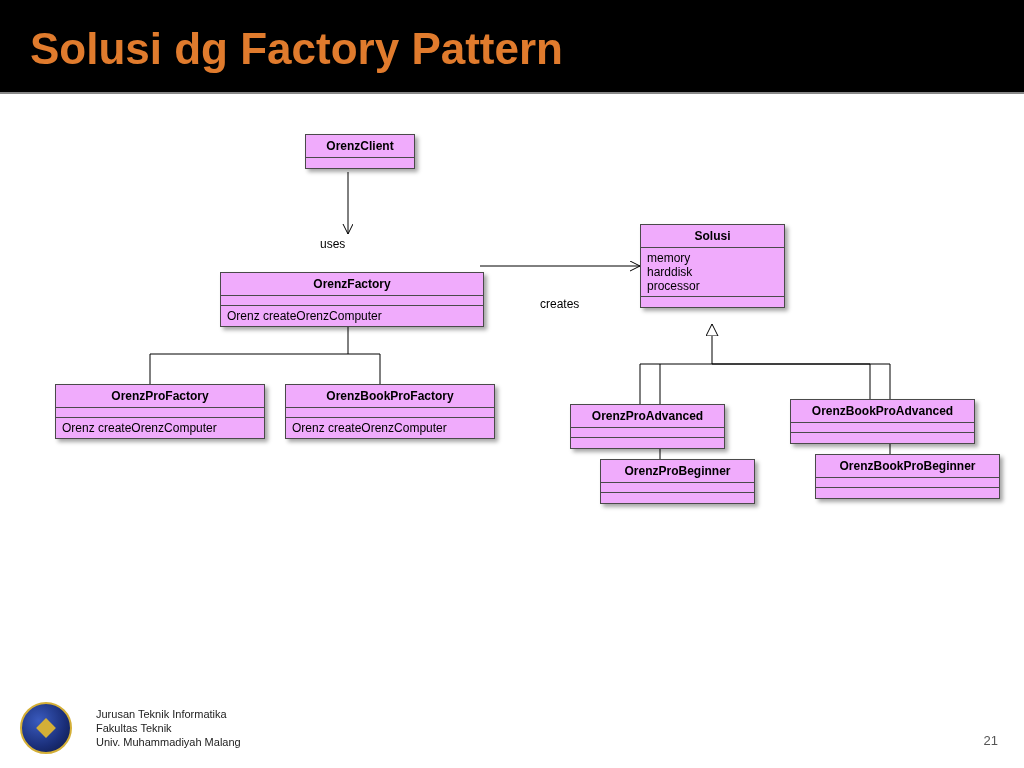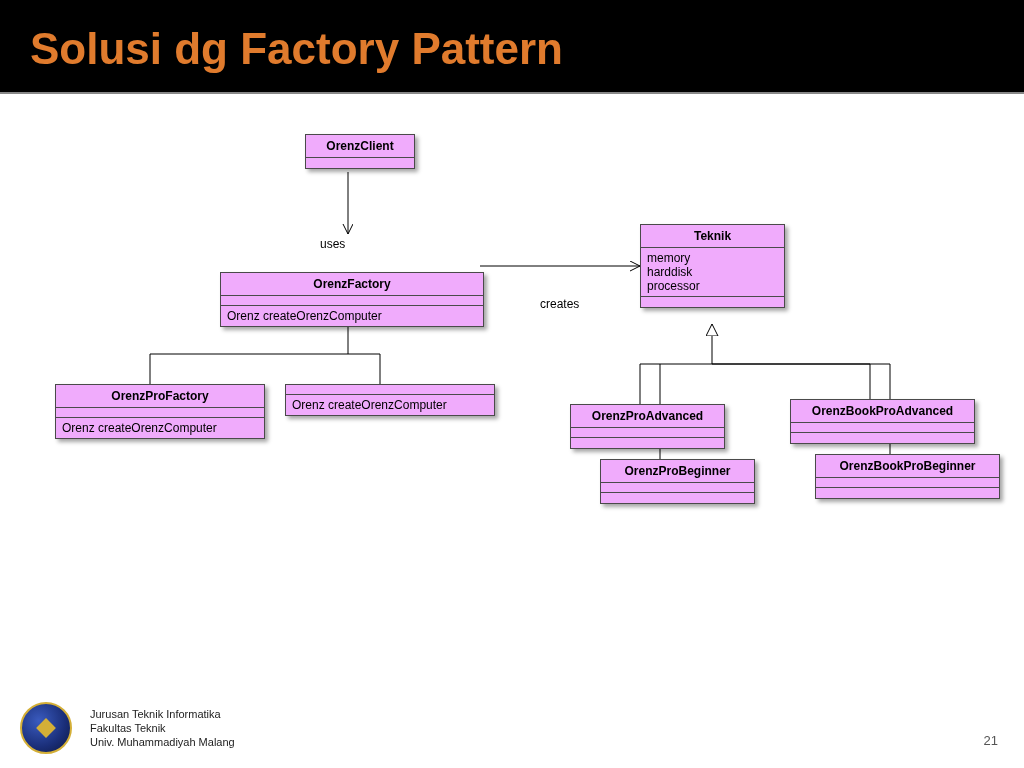--- a/index.html
+++ b/index.html
@@ -51,21 +51,21 @@
     left: 0; top: 0;
     width: 1024px; height: 560px;
     pointer-events: none;
   }
   .footer {
     position: absolute;
     bottom: 14px;
     left: 20px;
     display: flex;
     align-items: center;
-    gap: 18px;
+    gap: 24px;
   }
   .logo {
     width: 52px; height: 52px;
     border-radius: 50%;
     background: radial-gradient(circle at 35% 35%, #3a5bbf 0%, #1a2e78 60%, #0d173f 100%);
     border: 2px solid #d4af37;
     position: relative;
   }
   .logo::after {
     content:"";
@@ -131,26 +131,27 @@
     <div class="sec">Orenz createOrenzComputer</div>
   </div>
 
   <div class="uml" style="left:55px; top:290px; width:210px;">
     <div class="name">OrenzProFactory</div>
     <div class="sec empty"></div>
     <div class="sec">Orenz createOrenzComputer</div>
   </div>
 
   <div class="uml" style="left:285px; top:290px; width:210px;">
+    <div class="name">OrenzBookProFactory</div>
     <div class="sec empty"></div>
     <div class="sec">Orenz createOrenzComputer</div>
   </div>
 
   <div class="uml" style="left:640px; top:130px; width:145px;">
-    <div class="name">Teknik</div>
+    <div class="name">Solusi</div>
     <div class="sec">
       <div>memory</div>
       <div>harddisk</div>
       <div>processor</div>
     </div>
     <div class="sec empty"></div>
   </div>
 
   <div class="uml" style="left:570px; top:310px; width:155px;">
     <div class="name">OrenzProAdvanced</div>

